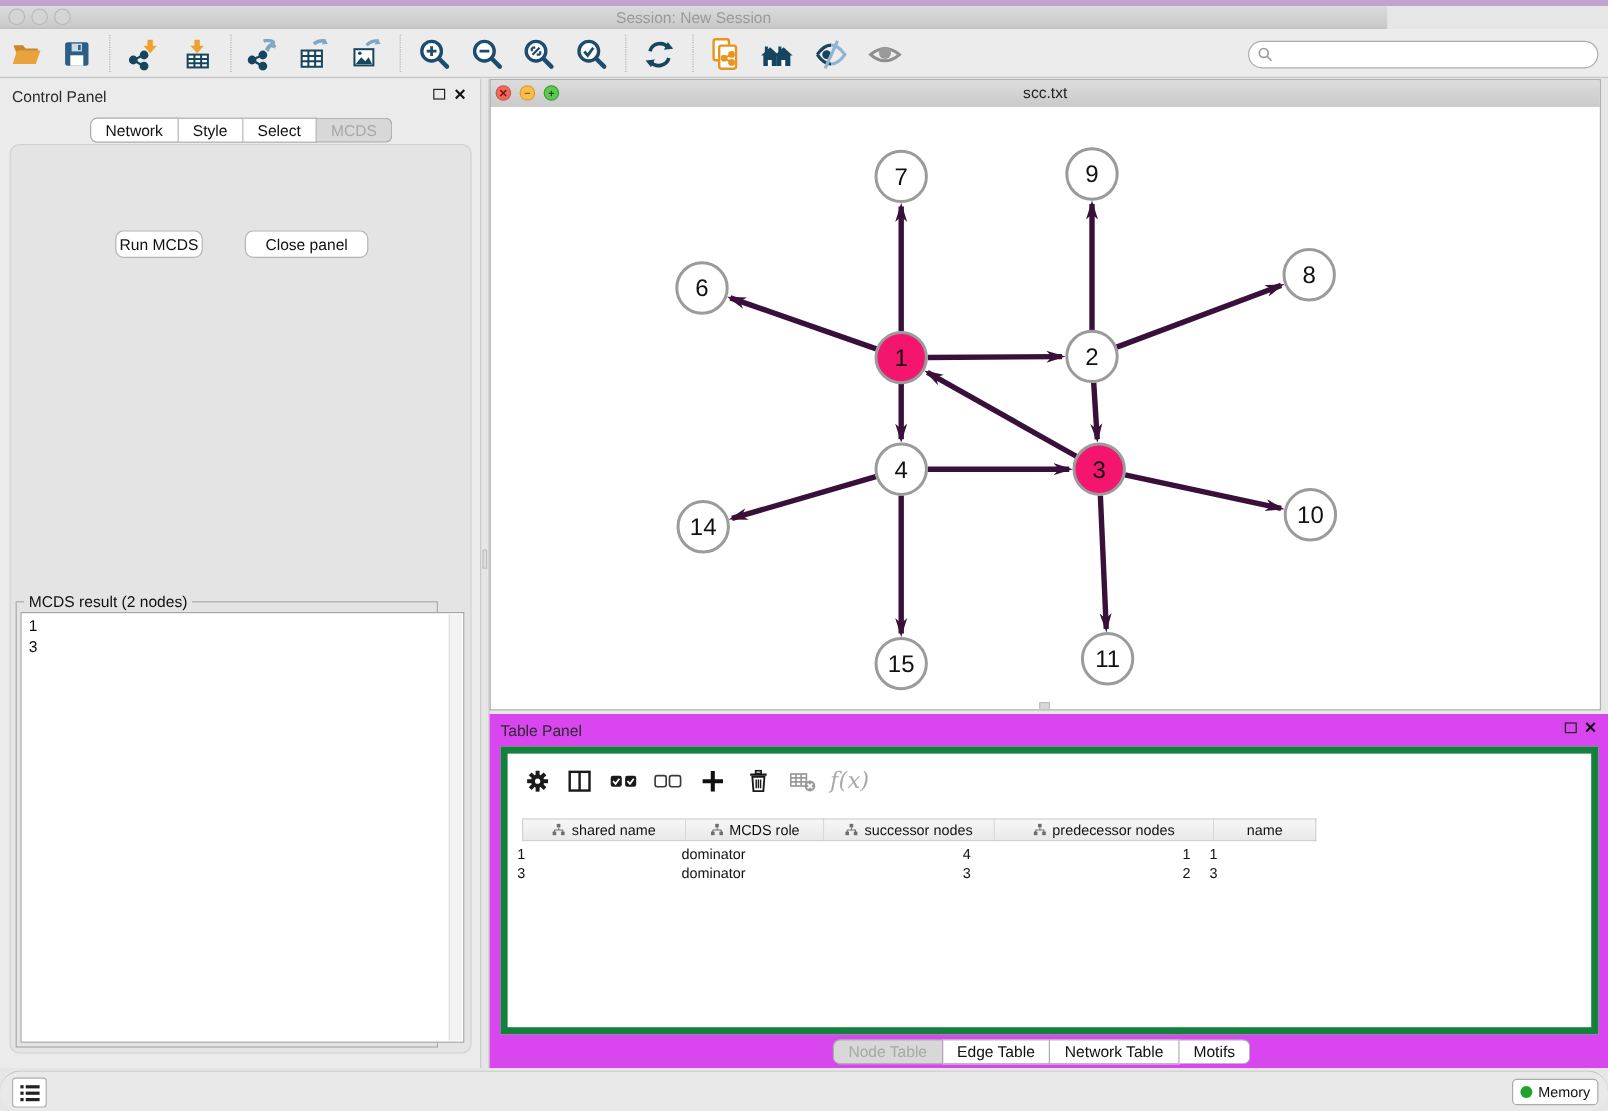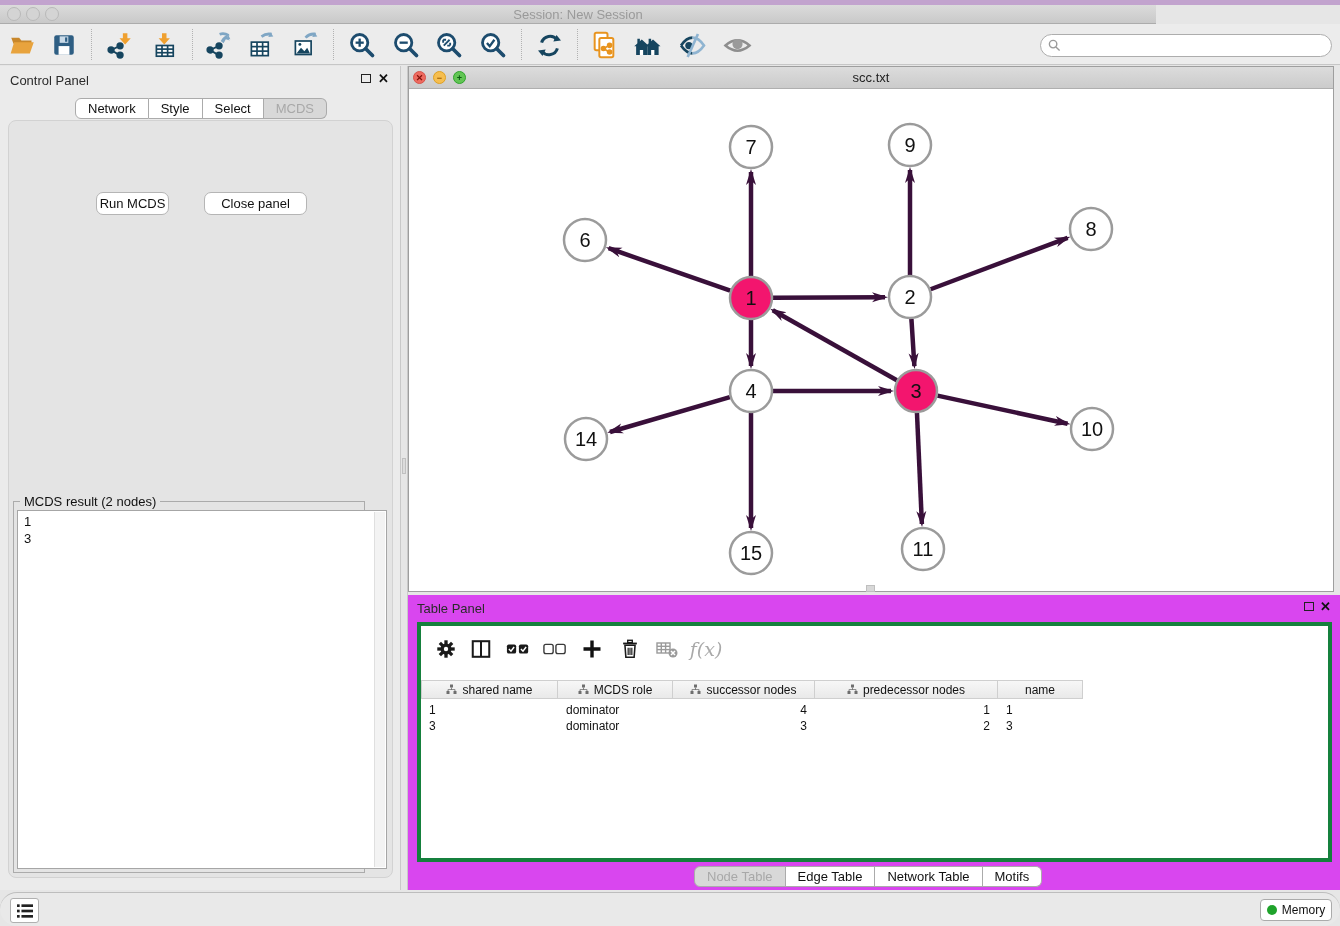--- a/index.html
+++ b/index.html
@@ -55,25 +55,25 @@
   #net-window { left:408px; top:66px; width:926px; height:526px; border:1px solid #9E9E9E; background:#fff; }
   #net-titlebar { left:0; top:0; width:100%; height:22px; background:linear-gradient(#DCDCDC,#CBCBCB); border-bottom:1px solid #AFAFAF; }
   .mtl { position:absolute; top:4px; width:13px; height:13px; border-radius:50%; font-size:9px; font-weight:700; text-align:center; line-height:12px; }
   #net-title { width:100%; text-align:center; font-size:13px; color:#222; line-height:21px; }
   #net-canvas { left:0; top:22px; width:924px; height:502px; background:#fff; }
   #graph-svg { width:100%; height:100%; }
   #h-grip { left:457px; top:518px; width:9px; height:7px; background:#D8D8D8; border:1px solid #BFBFBF; }
 
   
   #table-panel { left:408px; top:595px; width:932px; height:295px; background:#d946ef; }
-  #tp-box { left:9px; top:27px; width:915px; height:240px; background:#fff; border:4px solid #15803d; }
+  #tp-box { left:9px; top:27px; width:915px; height:240px; background:#fff; border:6px solid #15803d; }
   .tico { position:absolute; top:8px; width:30px; height:30px; display:flex; align-items:center; justify-content:center; }
   #fx-label { font-family:"DejaVu Serif", serif; font-style:italic; font-size:19px; color:#A9A9A9; }
   .thead { position:absolute; top:54px; height:19px; background:linear-gradient(#F7F7F7,#E9E9E9);
-           border:1px solid #CFCFCF; border-left:none; font-size:12px; color:#111; display:flex; align-items:center; justify-content:center; gap:5px; }
+           border:1px solid #CFCFCF; border-left:none; font-size:12px; color:#111; display:flex; align-items:center; justify-content:center; gap:5px;margin-left:12px; }
   .thead.first { border-left:1px solid #CFCFCF; }
   .tcell { position:absolute; height:16px; font-size:12px; color:#111; line-height:16px; padding:0 8px; }
   .tcell.r { text-align:right; }
   #tp-tabs { position:absolute; left:286px; top:271px; }
 
   
   #status-bar { left:0; top:892px; width:1340px; height:34px; background:#E9E9E9; border-top:1px solid #BDBDBD;border-radius:17px; }
   #list-button { left:10px; top:5px; width:29px; height:25px; background:#fff; border:1px solid #B0B0B0; border-radius:3px; display:flex; align-items:center; justify-content:center; }
   #memory-button { left:1260px; top:6px; width:72px; height:22px; background:#fff; border:1px solid #ABABAB; border-radius:4px; display:flex; align-items:center; justify-content:center; gap:5px; font-size:12px; color:#111; }
   #memory-dot { width:10px; height:10px; border-radius:50%; background:#1FA32B; }

